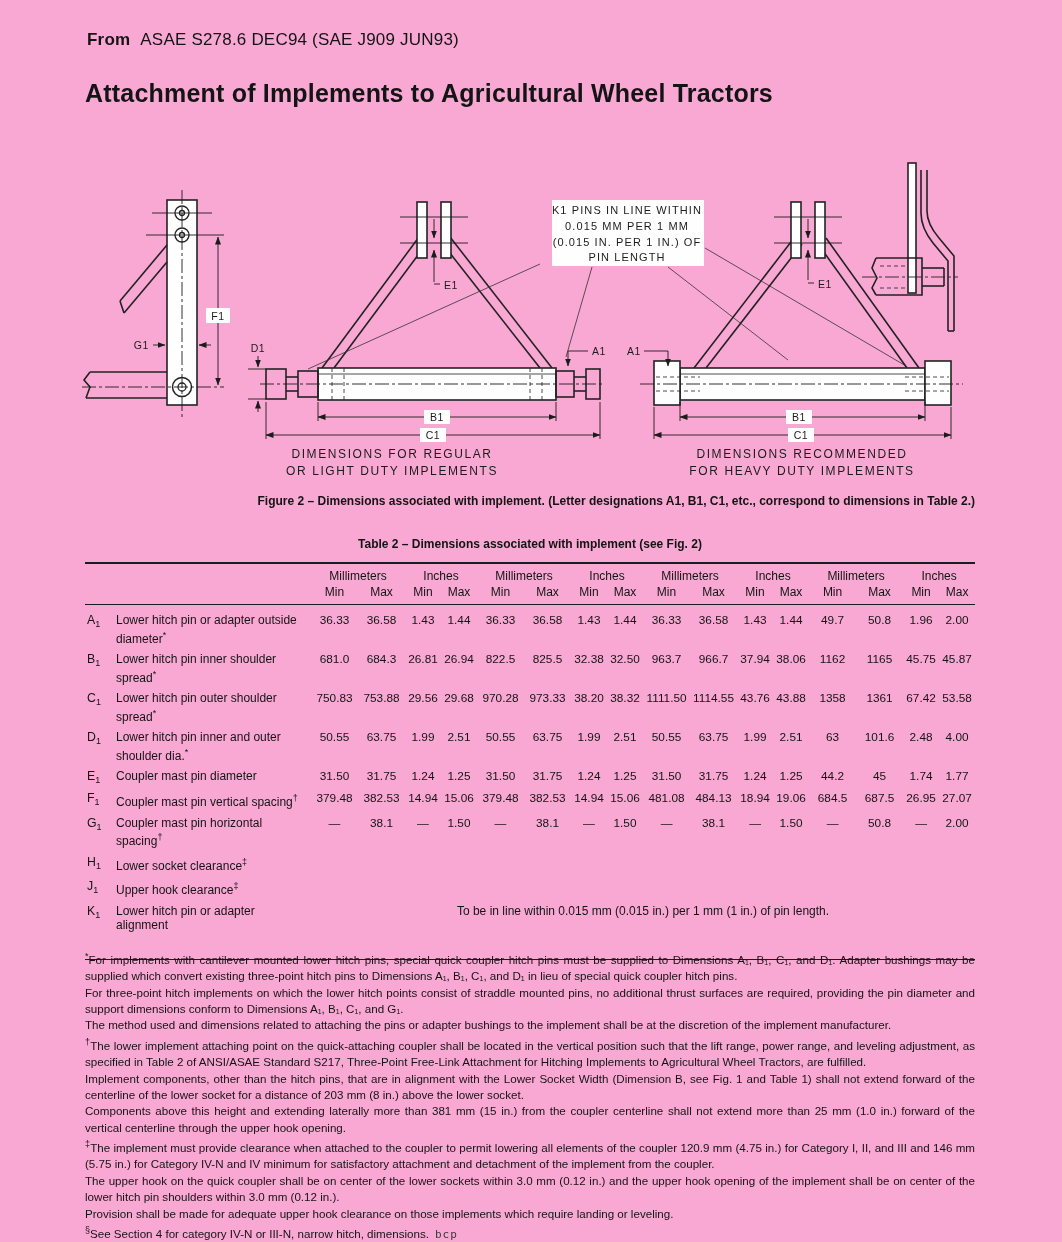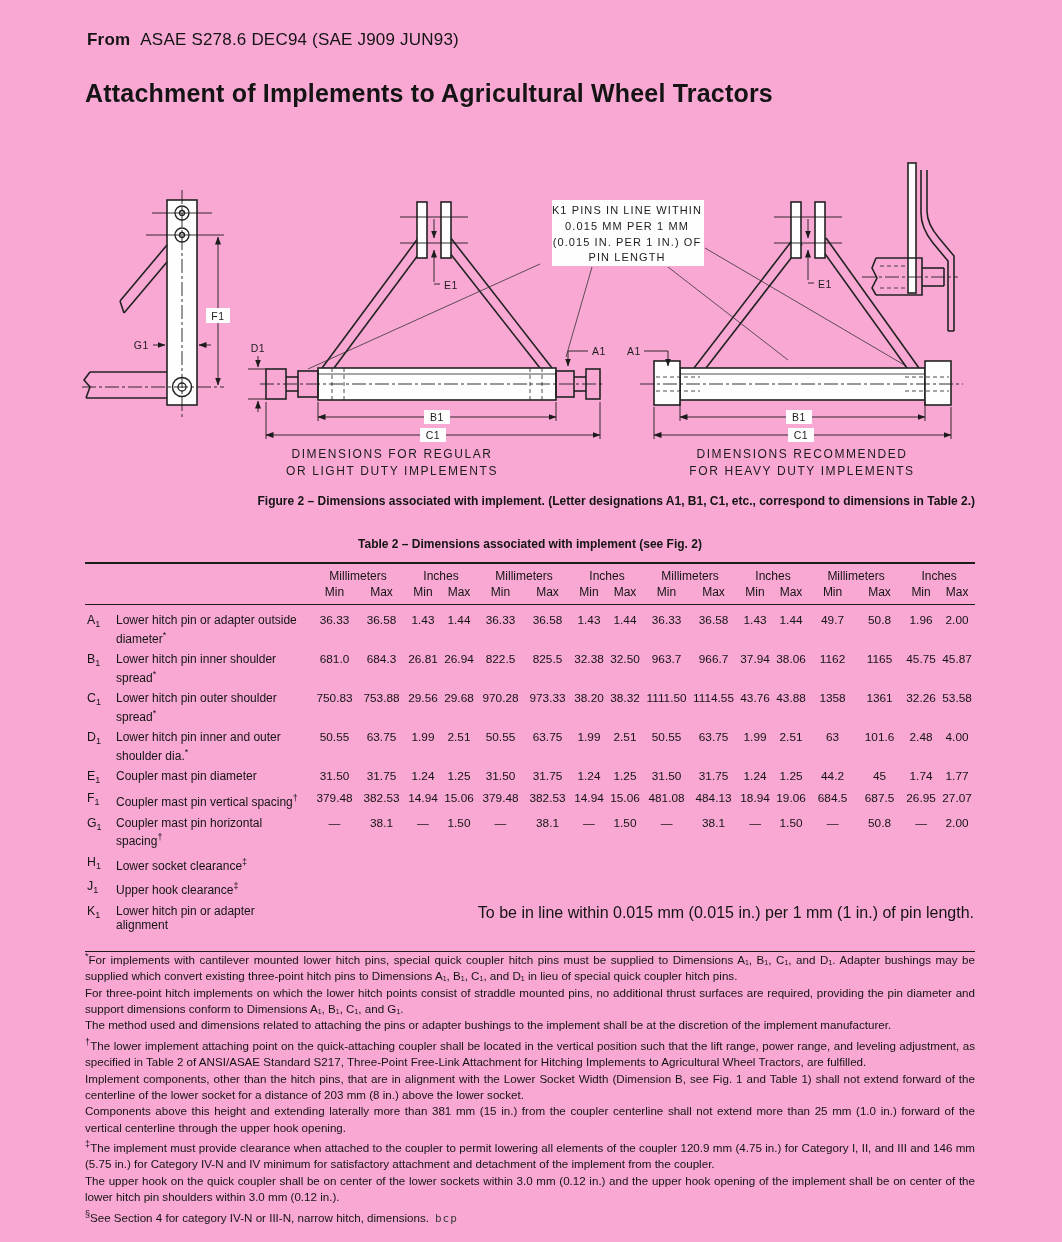--- a/index.html
+++ b/index.html
@@ -23,23 +23,23 @@
   tr.cat-row th .catbox{border-bottom:1.2px solid #1c1c1c;padding-bottom:4px;margin:0 12px;text-align:center;}
   tr.cat-row sup{font-size:9px;}
   tr.unit-row th{padding-top:5px;text-align:center;}
   tr.mm-row th{padding:2px 0 5px 0;text-align:center;border-bottom:1.5px solid #1c1c1c;}
   tbody td{vertical-align:top;padding-top:5px;}
   tbody td.sym{font-size:12.3px;padding-left:2px;}
   tbody td.sym sub{font-size:9px;}
   tbody td.desc{padding-right:8px;line-height:14.5px;}
   tbody td.desc sup{font-size:9px;}
   tbody td.val{text-align:center;font-size:11.8px;white-space:nowrap;}
-  tbody td.spanval{text-align:right;font-size:16px;margin-top:24px;}
+  tbody td.spanval{text-align:center;font-size:12px;margin-top:24px;}
   tbody tr:first-child td{padding-top:8px;}
-  tbody tr:last-child td{padding-bottom:18px;}
+  tbody tr:last-child td{padding-bottom:26px;}
   .footnotes{position:absolute;left:85px;top:948px;width:890px;font-size:11.6px;line-height:16.4px;text-align:justify;}
   .fn{margin:0;}
   .fn sup.mark{font-size:9px;}
   .fn .bcp{font-family:"DejaVu Sans Mono",monospace;font-size:11px;letter-spacing:1px;color:#3a3a3a;margin-left:6px;}
   svg text{font-family:"Liberation Sans","DejaVu Sans",sans-serif;fill:#1c1c1c;}
   .dwg-caption{font-size:12px;letter-spacing:1.6px;}
   .k1-note{font-size:11px;letter-spacing:1.1px;}
   .dim-label{font-size:10.5px;letter-spacing:.6px;}
 </style>
 </head>
@@ -326,21 +326,21 @@
             <td class="val">970.28</td>
             <td class="val">973.33</td>
             <td class="val">38.20</td>
             <td class="val">38.32</td>
             <td class="val">1111.50</td>
             <td class="val">1114.55</td>
             <td class="val">43.76</td>
             <td class="val">43.88</td>
             <td class="val">1358</td>
             <td class="val">1361</td>
-            <td class="val">32.26</td>
+            <td class="val">67.42</td>
             <td class="val">53.58</td>
           </tr>
           <tr>
             <td class="sym">D<sub>1</sub></td>
             <td class="desc">Lower hitch pin inner and outer shoulder dia.<sup>*</sup></td>
             <td class="val">50.55</td>
             <td class="val">63.75</td>
             <td class="val">1.99</td>
             <td class="val">2.51</td>
             <td class="val">50.55</td>
@@ -437,16 +437,17 @@
 
   <div class="footnotes">
       <div class="fn"><sup class="mark">*</sup>For implements with cantilever mounted lower hitch pins, special quick coupler hitch pins must be supplied to Dimensions A₁, B₁, C₁, and D₁. Adapter bushings may be supplied which convert existing three-point hitch pins to Dimensions A₁, B₁, C₁, and D₁ in lieu of special quick coupler hitch pins.</div>
       <div class="fn">For three-point hitch implements on which the lower hitch points consist of straddle mounted pins, no additional thrust surfaces are required, providing the pin diameter and support dimensions conform to Dimensions A₁, B₁, C₁, and G₁.</div>
       <div class="fn">The method used and dimensions related to attaching the pins or adapter bushings to the implement shall be at the discretion of the implement manufacturer.</div>
       <div class="fn"><sup class="mark">†</sup>The lower implement attaching point on the quick-attaching coupler shall be located in the vertical position such that the lift range, power range, and leveling adjustment, as specified in Table 2 of ANSI/ASAE Standard S217, Three-Point Free-Link Attachment for Hitching Implements to Agricultural Wheel Tractors, are fulfilled.</div>
       <div class="fn">Implement components, other than the hitch pins, that are in alignment with the Lower Socket Width (Dimension B, see Fig. 1 and Table 1) shall not extend forward of the centerline of the lower socket for a distance of 203 mm (8 in.) above the lower socket.</div>
       <div class="fn">Components above this height and extending laterally more than 381 mm (15 in.) from the coupler centerline shall not extend more than 25 mm (1.0 in.) forward of the vertical centerline through the upper hook opening.</div>
       <div class="fn"><sup class="mark">‡</sup>The implement must provide clearance when attached to the coupler to permit lowering all elements of the coupler 120.9 mm (4.75 in.) for Category I, II, and III and 146 mm (5.75 in.) for Category IV-N and IV minimum for satisfactory attachment and detachment of the implement from the coupler.</div>
       <div class="fn">The upper hook on the quick coupler shall be on center of the lower sockets within 3.0 mm (0.12 in.) and the upper hook opening of the implement shall be on center of the lower hitch pin shoulders within 3.0 mm (0.12 in.).</div>
+      <div class="fn">Provision shall be made for adequate upper hook clearance on those implements which require landing or leveling.</div>
       <div class="fn"><sup class="mark">§</sup>See Section 4 for category IV-N or III-N, narrow hitch, dimensions.<span class="bcp">bcp</span></div>
     </div>
 
 </div>
 
 </body></html>

